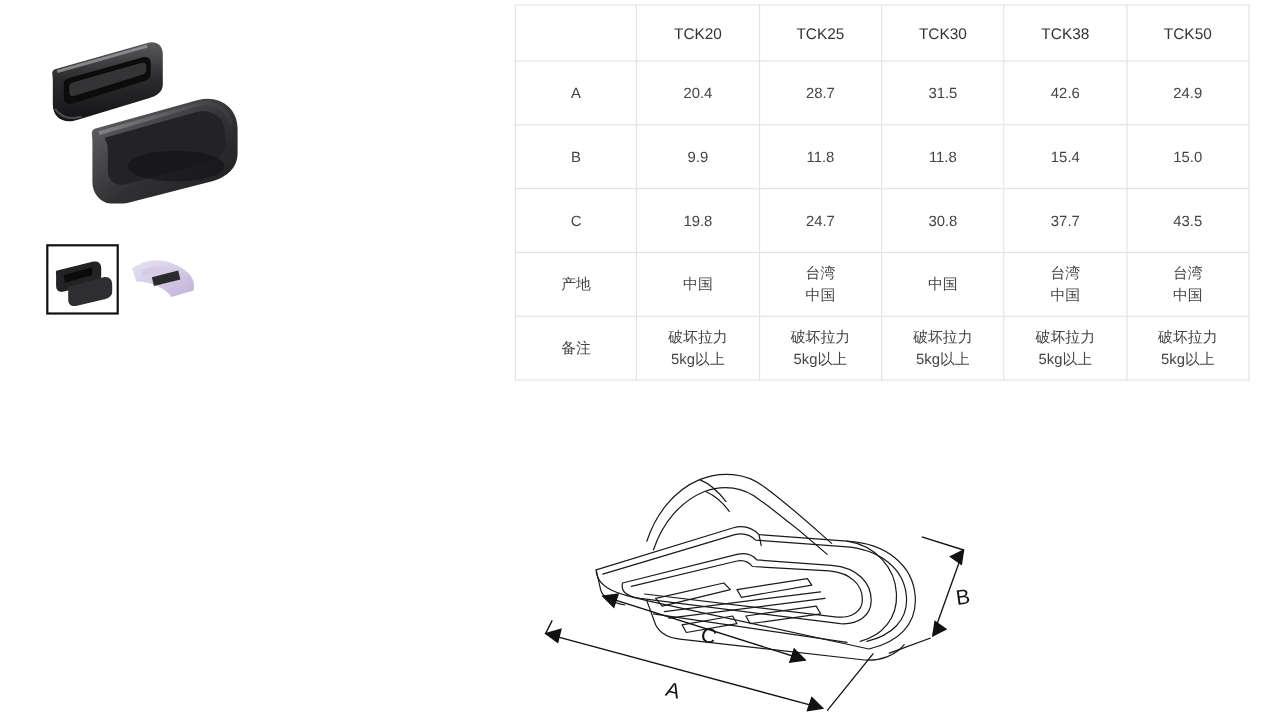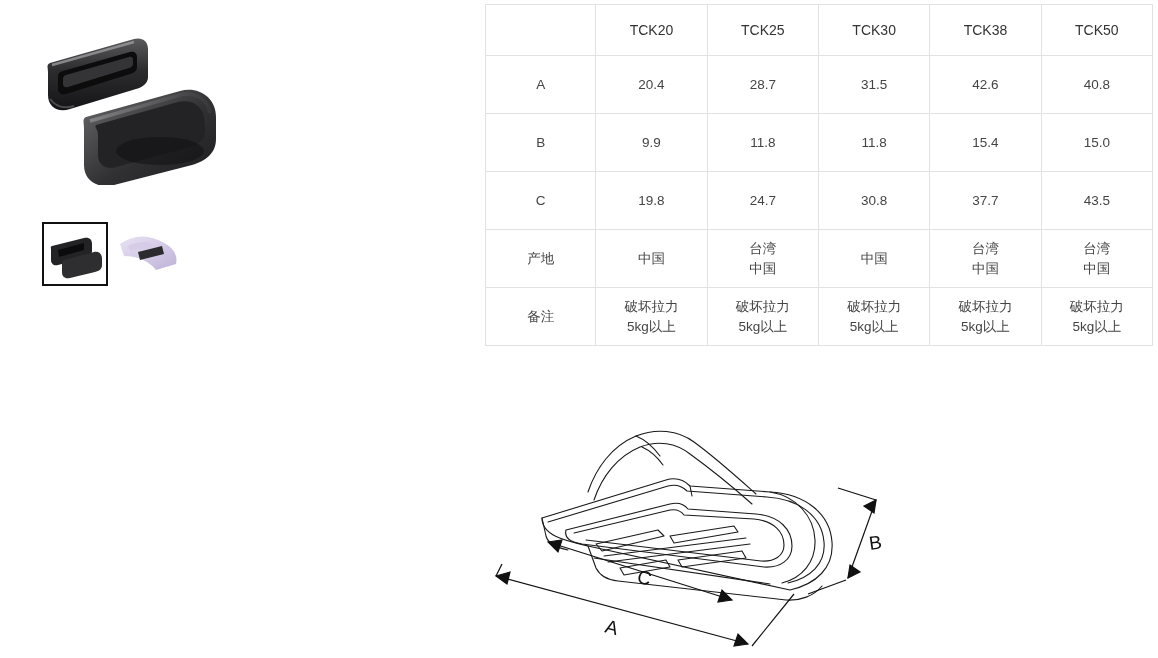--- a/index.html
+++ b/index.html
@@ -51,21 +51,21 @@
   .thumb.selected {
     border: 2px solid #111;
   }
   .thumb.plain {
     border: none;
   }
 
   
   #spec-table-wrap {
     position: absolute;
-    left: 485px;
+    left: 468px;
     top: 4px;
     width: 624px;
   }
   table#spec-table {
     border-collapse: collapse;
     width: 668px;
     table-layout: fixed;
     font-size: 13.5px;
     color: #444;
   }
@@ -200,21 +200,21 @@
         <th>TCK50</th>
       </tr>
     </thead>
     <tbody>
       <tr>
         <td class="row-label">A</td>
         <td class="multiline">20.4</td>
         <td class="multiline">28.7</td>
         <td class="multiline">31.5</td>
         <td class="multiline">42.6</td>
-        <td class="multiline">40.8</td>
+        <td class="multiline">24.9</td>
       </tr>
       <tr>
         <td class="row-label">B</td>
         <td class="multiline">9.9</td>
         <td class="multiline">11.8</td>
         <td class="multiline">11.8</td>
         <td class="multiline">15.4</td>
         <td class="multiline">15.0</td>
       </tr>
       <tr>

